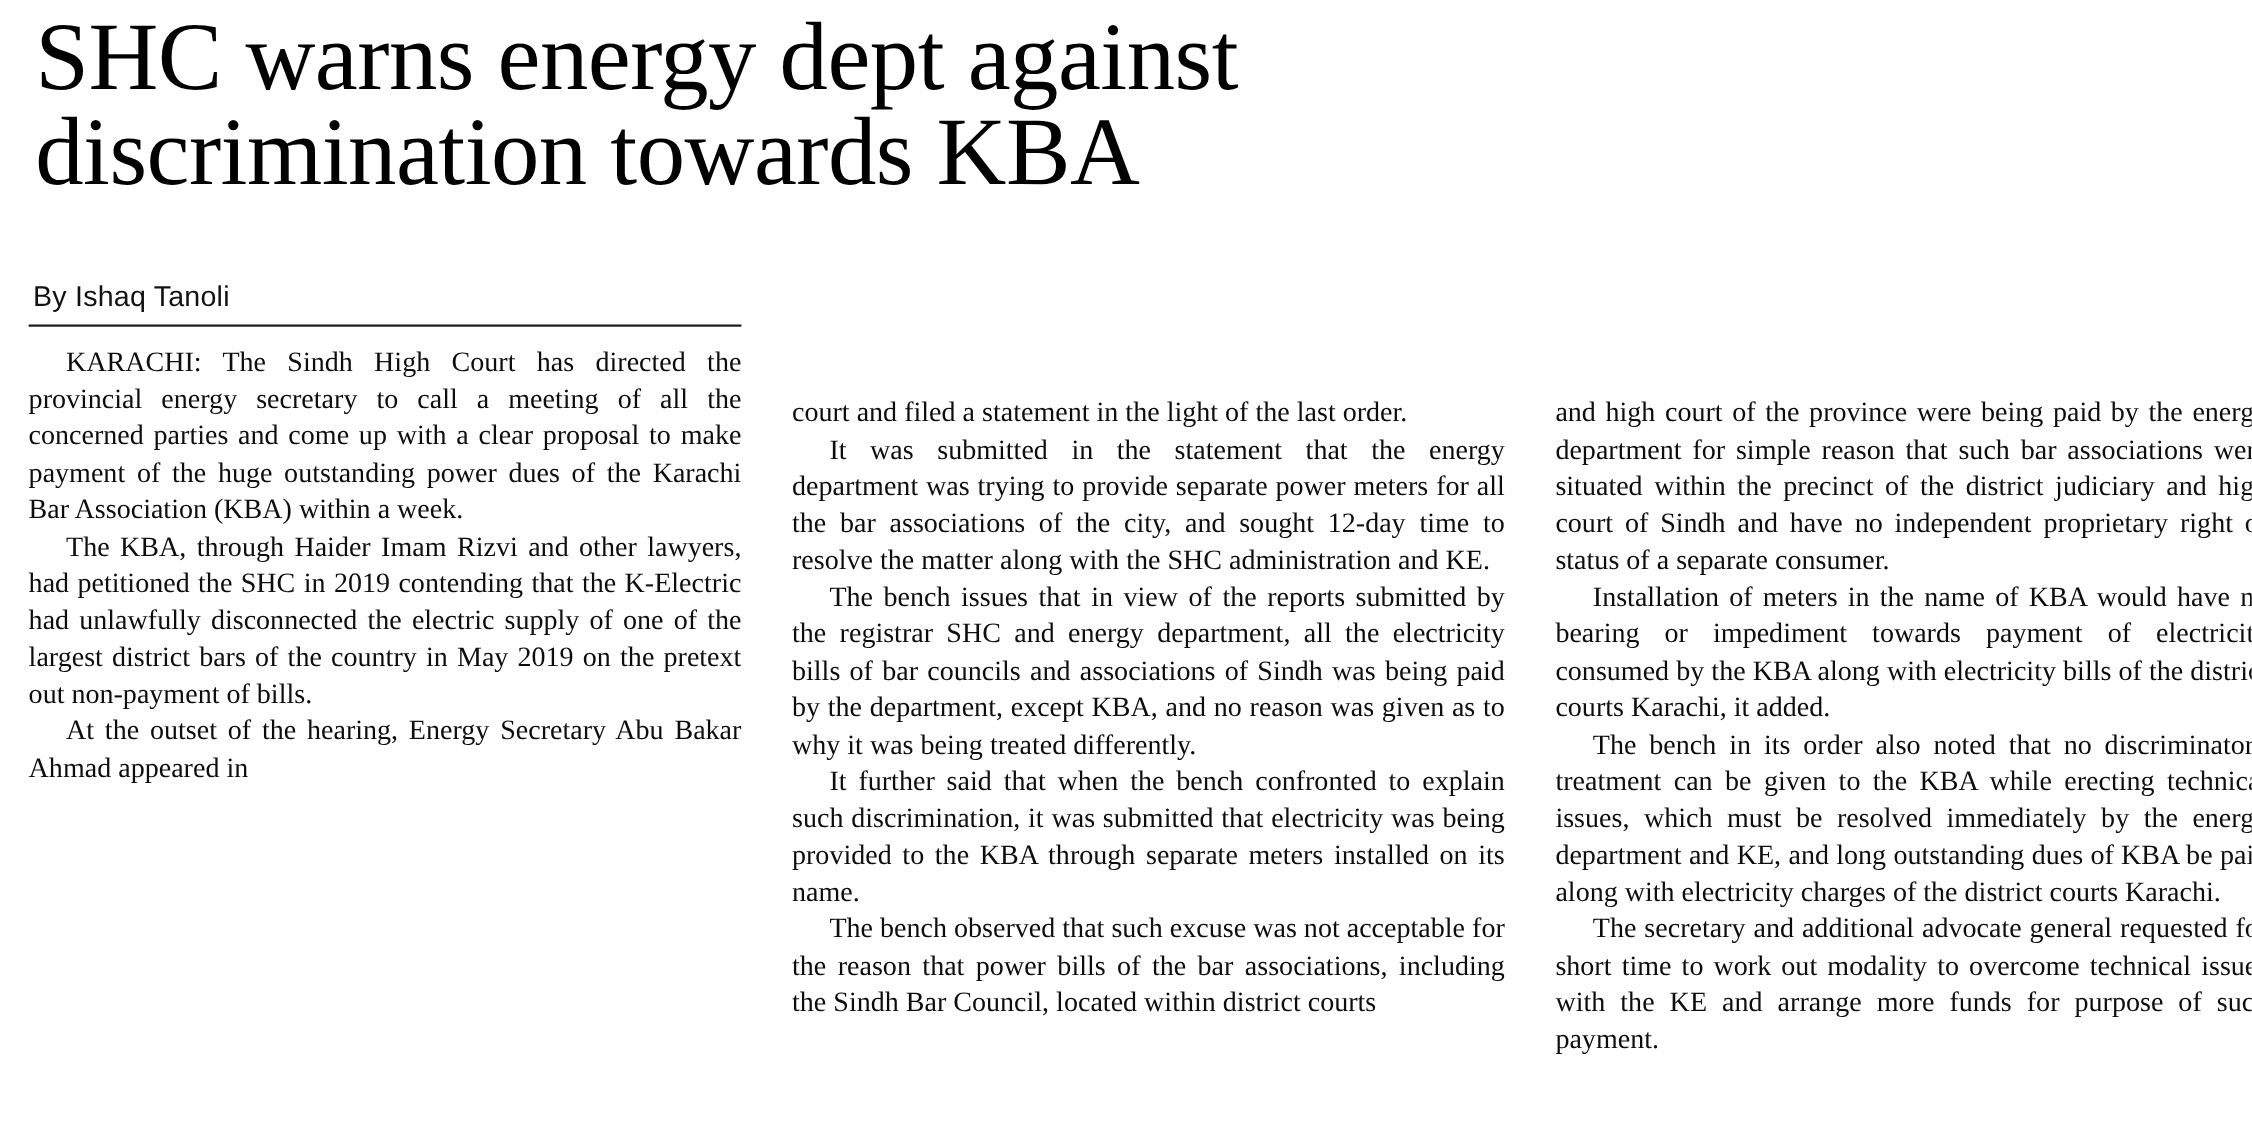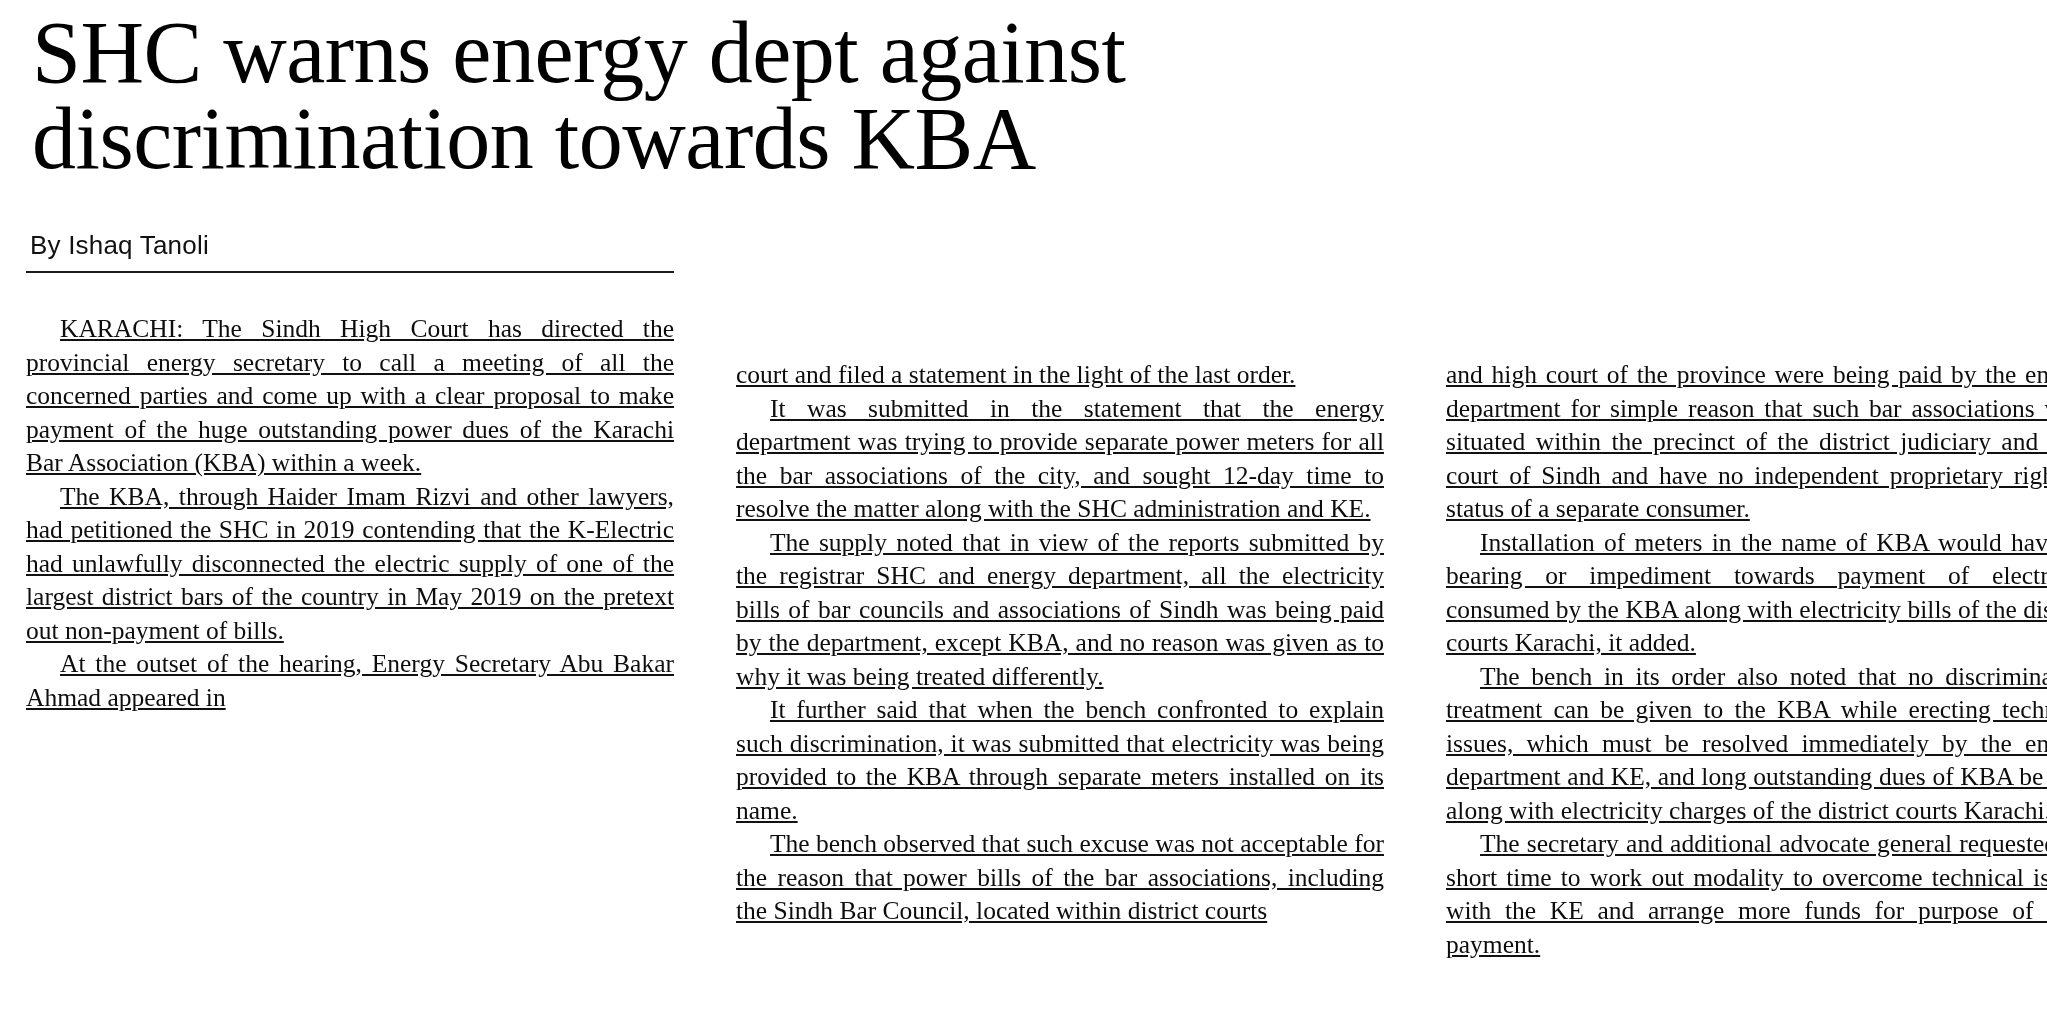--- a/index.html
+++ b/index.html
@@ -30,43 +30,42 @@
     letter-spacing: -0.5px;
     margin: 0;
     padding: 0 0 0 6px;
     color: #000;
   }
   .headline .line {
     display: block;
     white-space: nowrap;
   }
   .byline-wrap {
-    margin-top: 48px;
+    margin-top: 72px;
     width: 648px;
   }
   .byline {
     font-family: "Liberation Sans", sans-serif;
     font-size: 26px;
     font-weight: 400;
     color: #111;
     padding: 0 0 10px 4px;
     letter-spacing: 0.2px;
   }
   .byline-rule {
     border-bottom: 2px solid #1a1a1a;
     width: 648px;
   }
   .columns {
     position: absolute;
     top: 312px;
     left: 26px;
     right: 26px;
     display: flex;
-    gap: 62px;
-    text-decoration: underline;
+    gap: 46px;
   }
   .col {
     width: 648px;
     flex: 0 0 648px;
   }
   .col p {
     margin: 0;
     font-family: "Liberation Serif", serif;
     font-size: 25.5px;
     line-height: 33.5px;
@@ -106,21 +105,21 @@
 
     <div class="col">
       <p class="indent">KARACHI: The Sindh High Court has directed the provincial energy secretary to call a meeting of all the concerned parties and come up with a clear proposal to make payment of the huge outstanding power dues of the Karachi Bar Association (KBA) within a week.</p>
       <p class="indent">The KBA, through Haider Imam Rizvi and other lawyers, had petitioned the SHC in 2019 contending that the K-Electric had unlawfully disconnected the electric supply of one of the largest district bars of the country in May 2019 on the pretext out non-payment of bills.</p>
       <p class="indent">At the outset of the hearing, Energy Secretary Abu Bakar Ahmad appeared in</p>
     </div>
 
     <div class="col cont">
       <p>court and filed a statement in the light of the last order.</p>
       <p class="indent">It was submitted in the statement that the energy department was trying to provide separate power meters for all the bar associations of the city, and sought 12-day time to resolve the matter along with the SHC administration and KE.</p>
-      <p class="indent">The supply noted that in view of the reports submitted by the registrar SHC and energy department, all the electricity bills of bar councils and associations of Sindh was being paid by the department, except KBA, and no reason was given as to why it was being treated differently.</p>
+      <p class="indent">The bench issues that in view of the reports submitted by the registrar SHC and energy department, all the electricity bills of bar councils and associations of Sindh was being paid by the department, except KBA, and no reason was given as to why it was being treated differently.</p>
       <p class="indent">It further said that when the bench confronted to explain such discrimination, it was submitted that electricity was being provided to the KBA through separate meters installed on its name.</p>
       <p class="indent">The bench observed that such excuse was not acceptable for the reason that power bills of the bar associations, including the Sindh Bar Council, located within district courts</p>
     </div>
 
     <div class="col cont">
       <p>and high court of the province were being paid by the energy department for simple reason that such bar associations were situated within the precinct of the district judiciary and high court of Sindh and have no independent proprietary right or status of a separate consumer.</p>
       <p class="indent">Installation of meters in the name of KBA would have no bearing or impediment towards payment of electricity consumed by the KBA along with electricity bills of the district courts Karachi, it added.</p>
       <p class="indent">The bench in its order also noted that no discriminatory treatment can be given to the KBA while erecting technical issues, which must be resolved immediately by the energy department and KE, and long outstanding dues of KBA be paid along with electricity charges of the district courts Karachi.</p>
       <p class="indent">The secretary and additional advocate general requested for short time to work out modality to overcome technical issues with the KE and arrange more funds for purpose of such payment.</p>
     </div>

